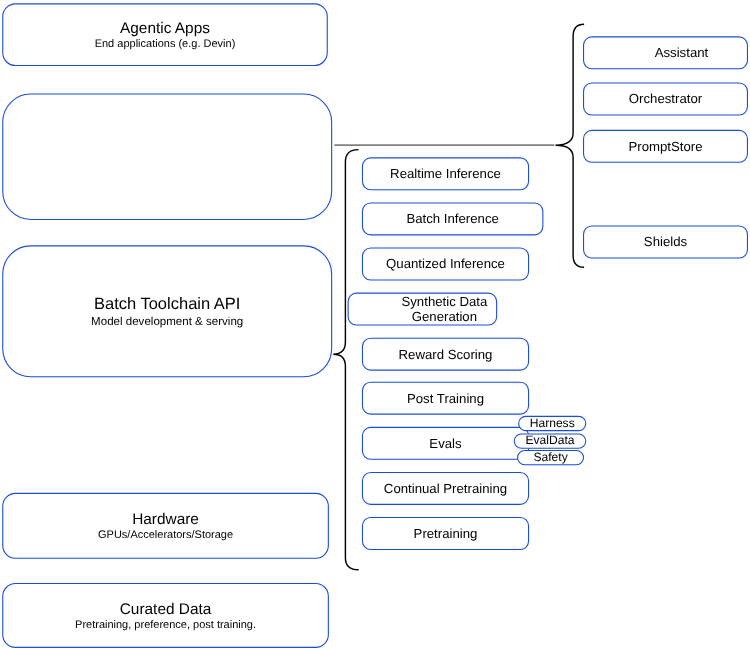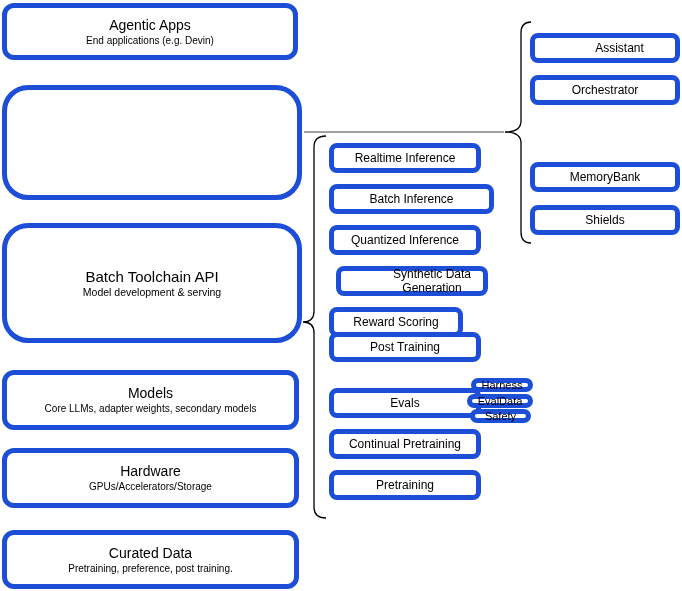--- a/index.html
+++ b/index.html
@@ -15,21 +15,21 @@
   svg.overlay {
     position: absolute;
     left: 0; top: 0;
     width: 682px; height: 591px;
     z-index: 1;
   }
   .node {
     position: absolute;
     box-sizing: border-box;
     background: #ffffff;
-    border: 5px solid #1d4ed8;
+    border: 1px solid #1d4ed8;
     display: flex;
     flex-direction: column;
     align-items: center;
     justify-content: center;
     text-align: center;
     z-index: 2;
   }
   
   .lbox { border-radius: 12px; }
   .lbox.big { border-radius: 26px; }
@@ -71,51 +71,47 @@
   </div>
 
   <div class="node lbox big" style="left:2px; top:85px; width:300px; height:115px;">
   </div>
 
   <div class="node lbox big" style="left:2px; top:223px; width:300px; height:120px;">
     <div class="box-title">Batch Toolchain API</div>
     <div class="box-sub">Model development &amp; serving</div>
   </div>
 
-  <div class="node lbox" style="left:2px; top:370px; width:297px; height:60px;">
-    <div class="box-title">Models</div>
-    <div class="box-sub">Core LLMs, adapter weights, secondary models</div>
-  </div>
 
   <div class="node lbox" style="left:2px; top:448px; width:297px; height:60px;">
     <div class="box-title">Hardware</div>
     <div class="box-sub">GPUs/Accelerators/Storage</div>
   </div>
 
   <div class="node lbox" style="left:2px; top:530px; width:297px; height:59px;">
     <div class="box-title">Curated Data</div>
     <div class="box-sub">Pretraining, preference, post training.</div>
   </div>
 
   <div class="node sbox" style="left:329px; top:143px; width:152px; height:30px;">
     <span>Realtime Inference</span>
   </div>
   <div class="node sbox" style="left:329px; top:184px; width:165px; height:30px;">
     <span>Batch Inference</span>
   </div>
   <div class="node sbox" style="left:329px; top:225px; width:152px; height:30px;">
     <span>Quantized Inference</span>
   </div>
-  <div class="node sbox" style="left:336px; top:266px; width:152px; height:30px;padding-left:40px;">
+  <div class="node sbox" style="left:316px; top:266px; width:136px; height:30px;padding-left:40px;">
     <span>Synthetic Data Generation</span>
   </div>
-  <div class="node sbox" style="left:329px; top:307px; width:134px; height:30px;">
+  <div class="node sbox" style="left:329px; top:307px; width:152px; height:30px;">
     <span>Reward Scoring</span>
   </div>
-  <div class="node sbox" style="left:329px; top:332px; width:152px; height:30px;">
+  <div class="node sbox" style="left:329px; top:347px; width:152px; height:30px;">
     <span>Post Training</span>
   </div>
   <div class="node sbox" style="left:329px; top:388px; width:152px; height:30px;">
     <span>Evals</span>
   </div>
   <div class="node sbox" style="left:329px; top:429px; width:152px; height:30px;">
     <span>Continual Pretraining</span>
   </div>
   <div class="node sbox" style="left:329px; top:470px; width:152px; height:30px;">
     <span>Pretraining</span>
@@ -130,20 +126,20 @@
   <div class="node pill" style="left:470px; top:409px; width:61px; height:14px;">
     <span>Safety</span>
   </div>
 
   <div class="node sbox" style="left:530px; top:33px; width:150px; height:30px;padding-left:29px;">
     <span>Assistant</span>
   </div>
   <div class="node sbox" style="left:530px; top:75px; width:150px; height:30px;">
     <span>Orchestrator</span>
   </div>
-  <div class="node sbox" style="left:530px; top:162px; width:150px; height:30px;">
-    <span>MemoryBank</span>
+  <div class="node sbox" style="left:530px; top:118px; width:150px; height:30px;">
+    <span>PromptStore</span>
   </div>
   <div class="node sbox" style="left:530px; top:205px; width:150px; height:30px;">
     <span>Shields</span>
   </div>
 
 </div>
 
 </body></html>

